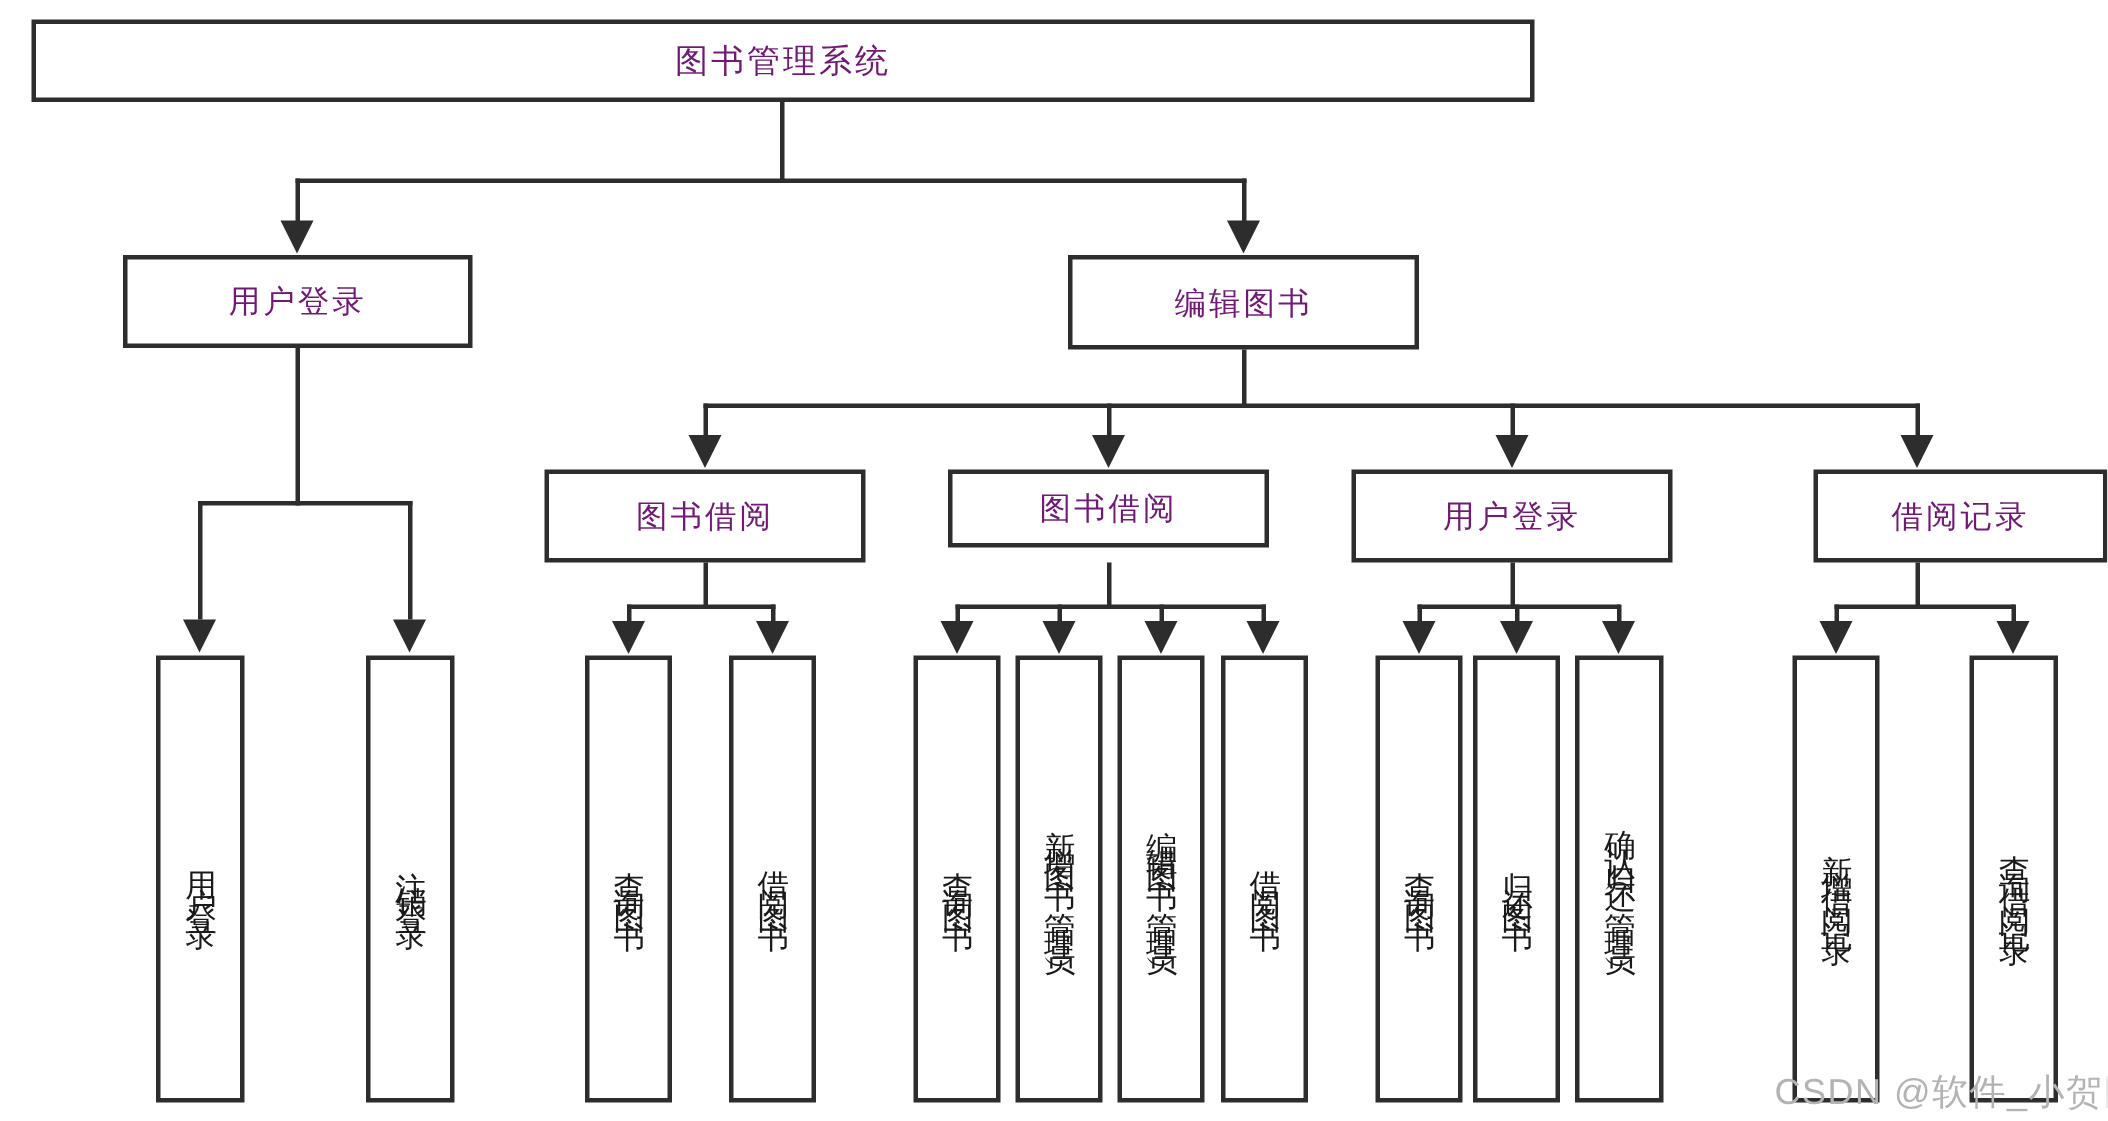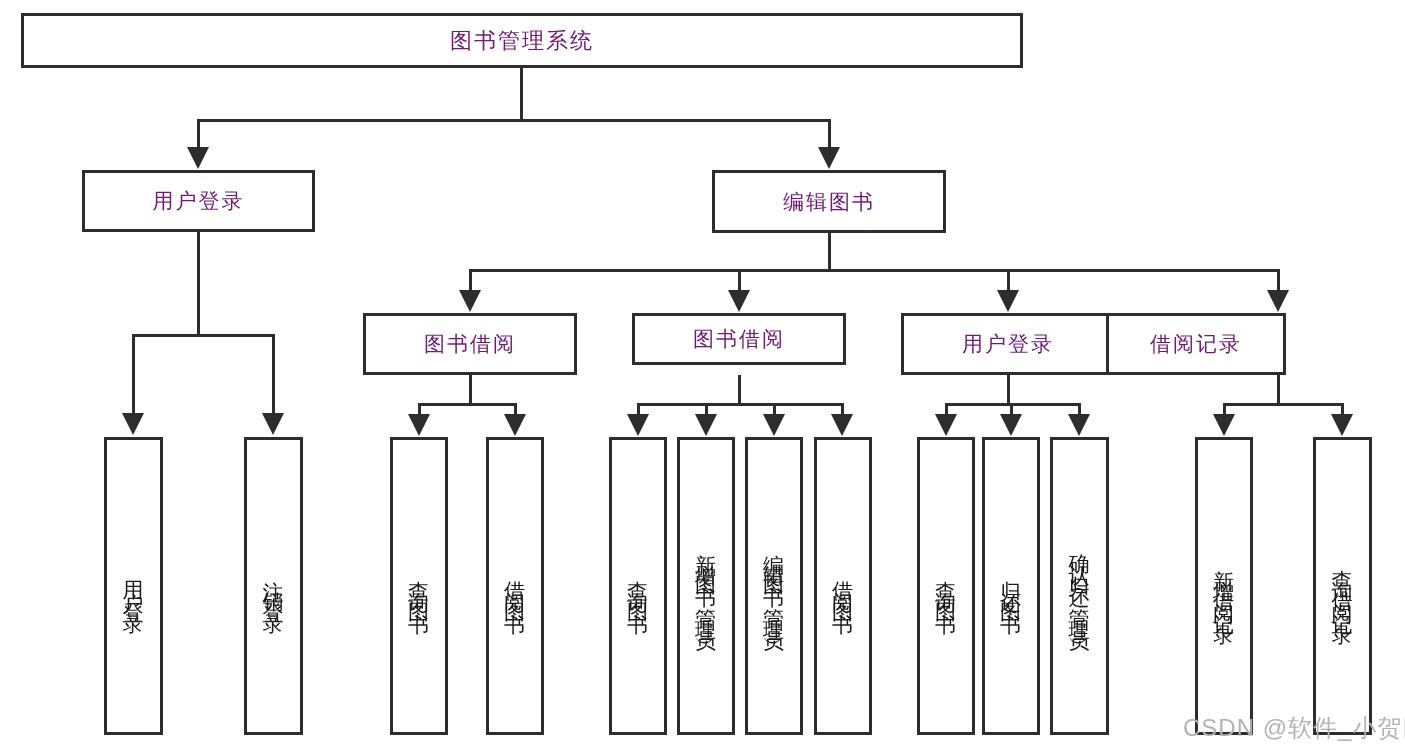--- a/index.html
+++ b/index.html
@@ -62,21 +62,21 @@
   <div class="vline" style="left:738px;top:269px;height:22px;"></div>
   <div class="arrow" style="left:728px;top:290px;"></div>
   <div class="vline" style="left:1007px;top:269px;height:22px;"></div>
   <div class="arrow" style="left:997px;top:290px;"></div>
   <div class="vline" style="left:1277px;top:269px;height:22px;"></div>
   <div class="arrow" style="left:1267px;top:290px;"></div>
 
   <div class="box" style="left:363px;top:313px;width:214px;height:62px;">图书借阅</div>
   <div class="box" style="left:632px;top:313px;width:214px;height:52px;">图书借阅</div>
   <div class="box" style="left:901px;top:313px;width:214px;height:62px;">用户登录</div>
-  <div class="box" style="left:1106px;top:313px;width:180px;height:62px;">借阅记录</div>
+  <div class="box" style="left:1209px;top:313px;width:196px;height:62px;">借阅记录</div>
 
   <div class="vline" style="left:469px;top:375px;height:31px;"></div>
   <div class="hline" style="left:418px;top:403px;width:99px;"></div>
   <div class="vline" style="left:418px;top:403px;height:11px;"></div>
   <div class="arrow" style="left:408px;top:414px;"></div>
   <div class="vline" style="left:514px;top:403px;height:11px;"></div>
   <div class="arrow" style="left:504px;top:414px;"></div>
 
   <div class="vline" style="left:738px;top:375px;height:31px;"></div>
   <div class="hline" style="left:637px;top:403px;width:207px;"></div>

